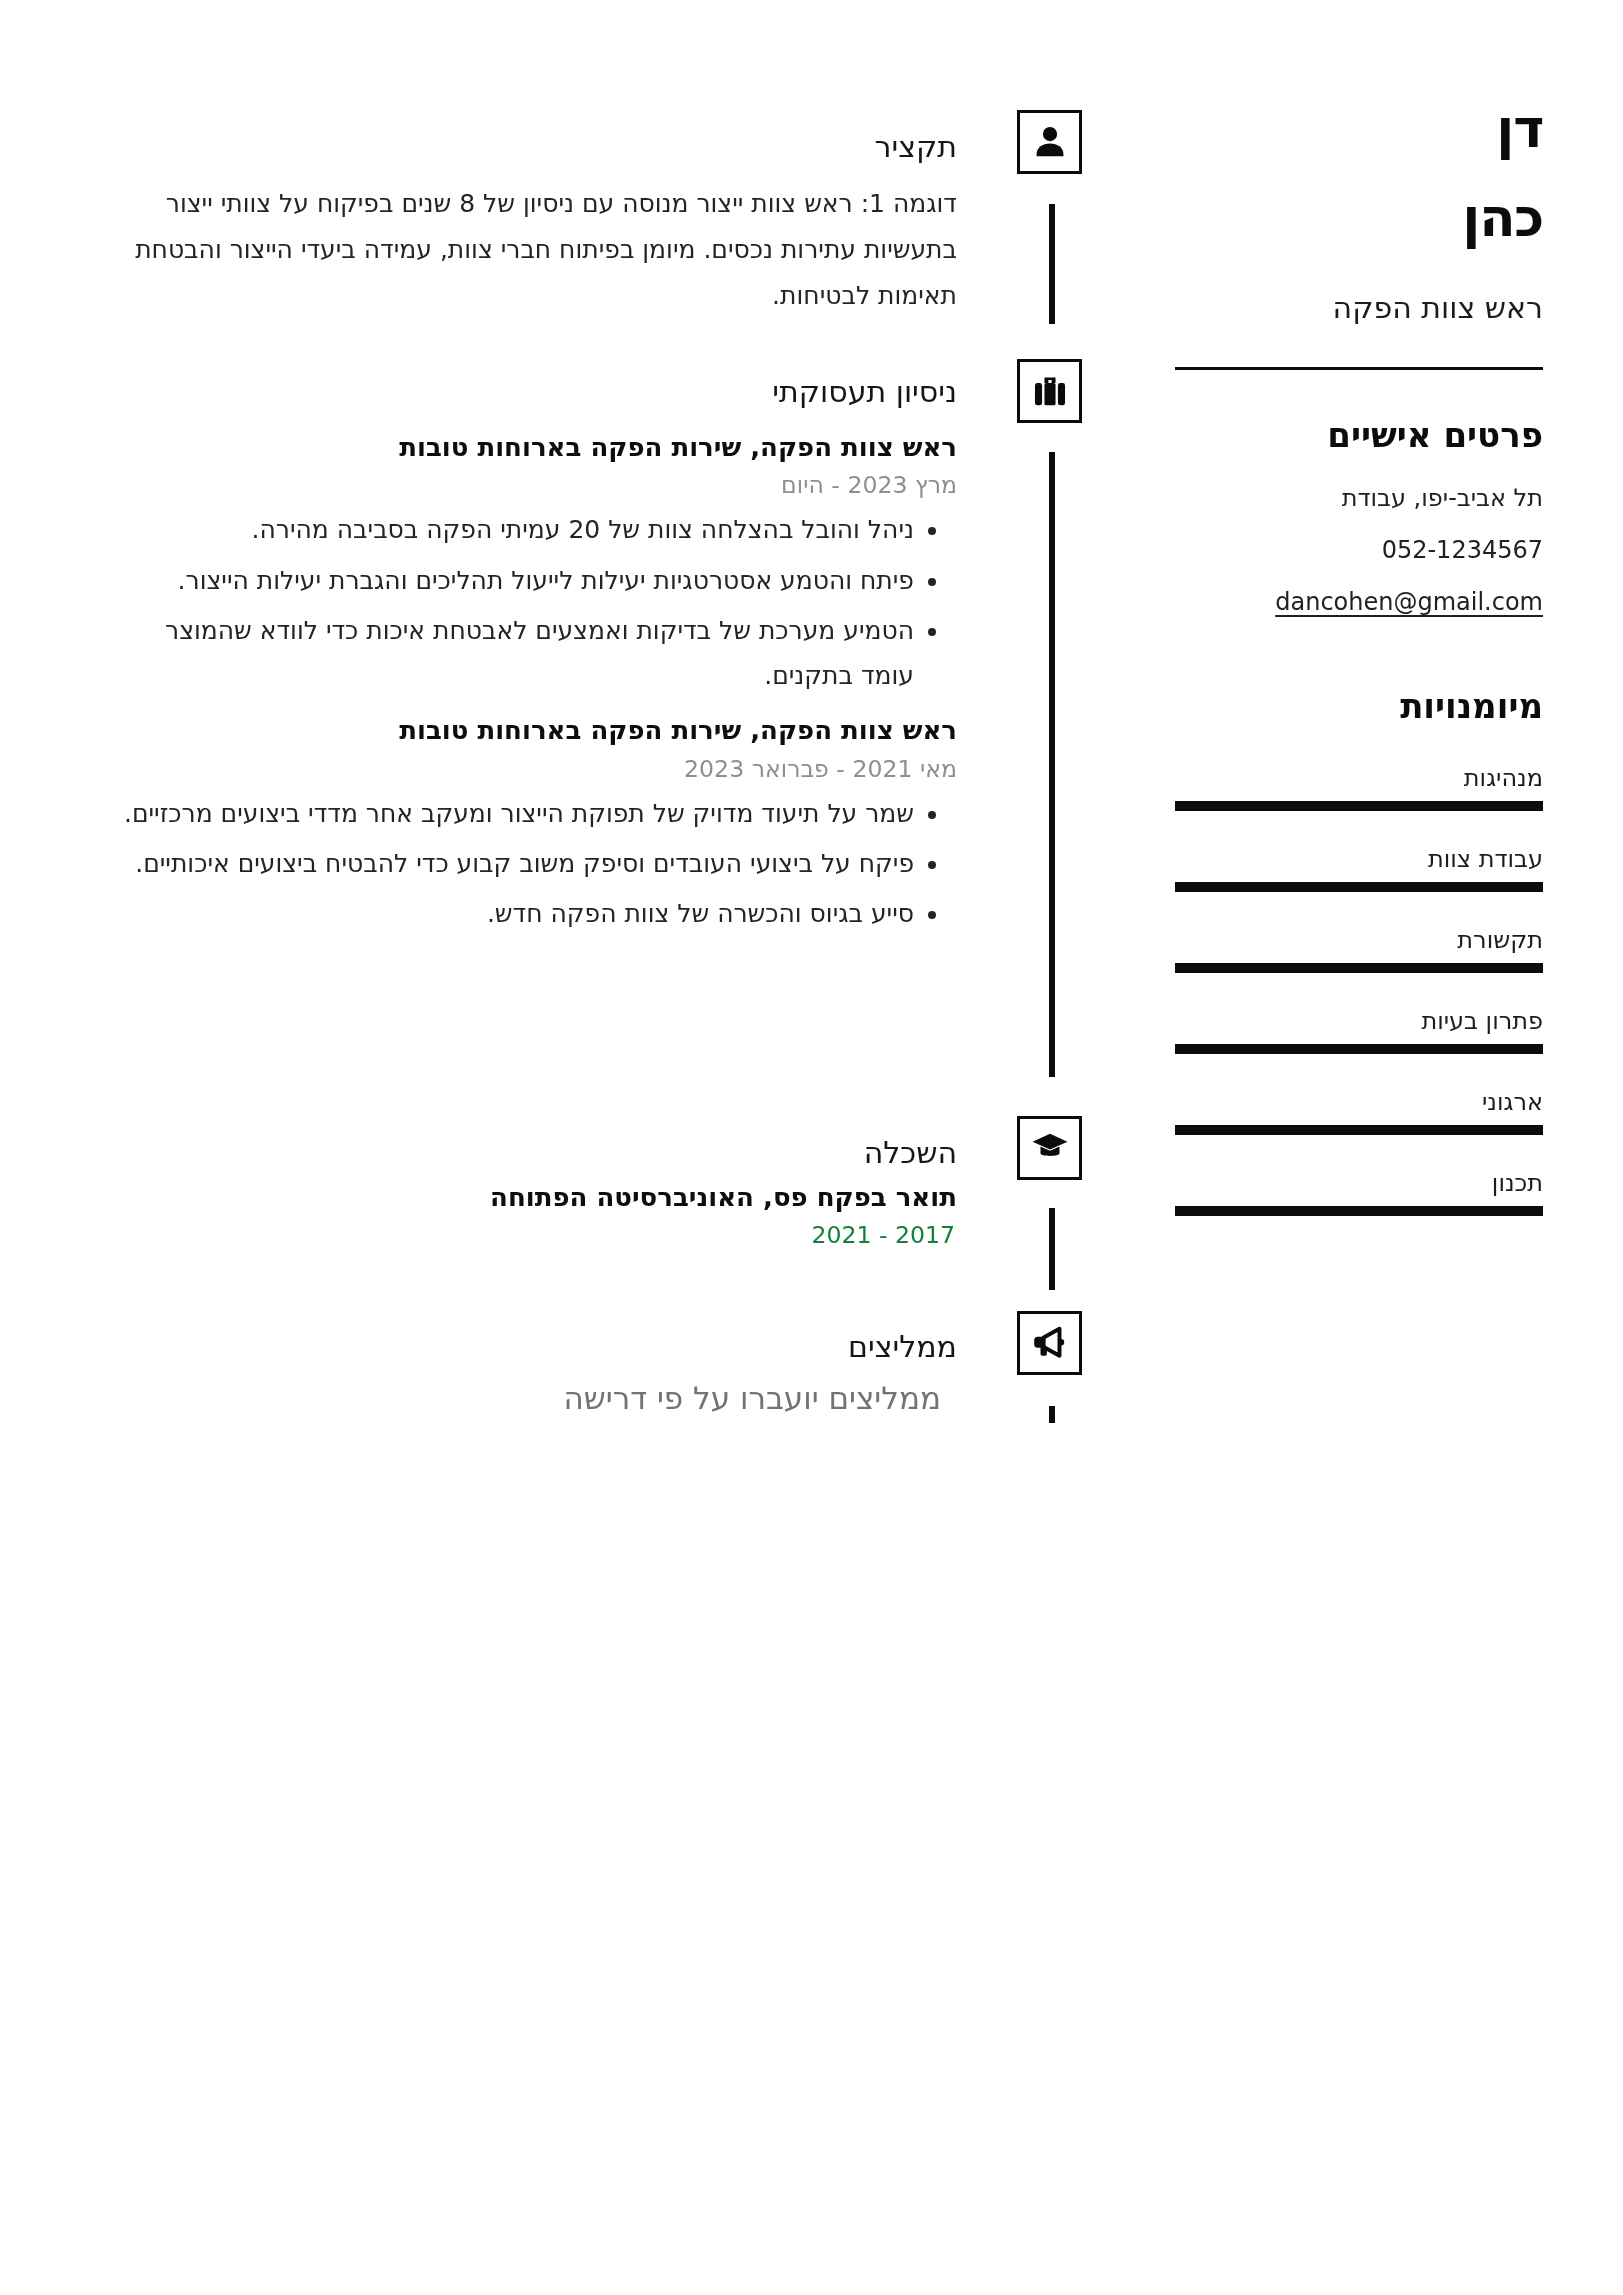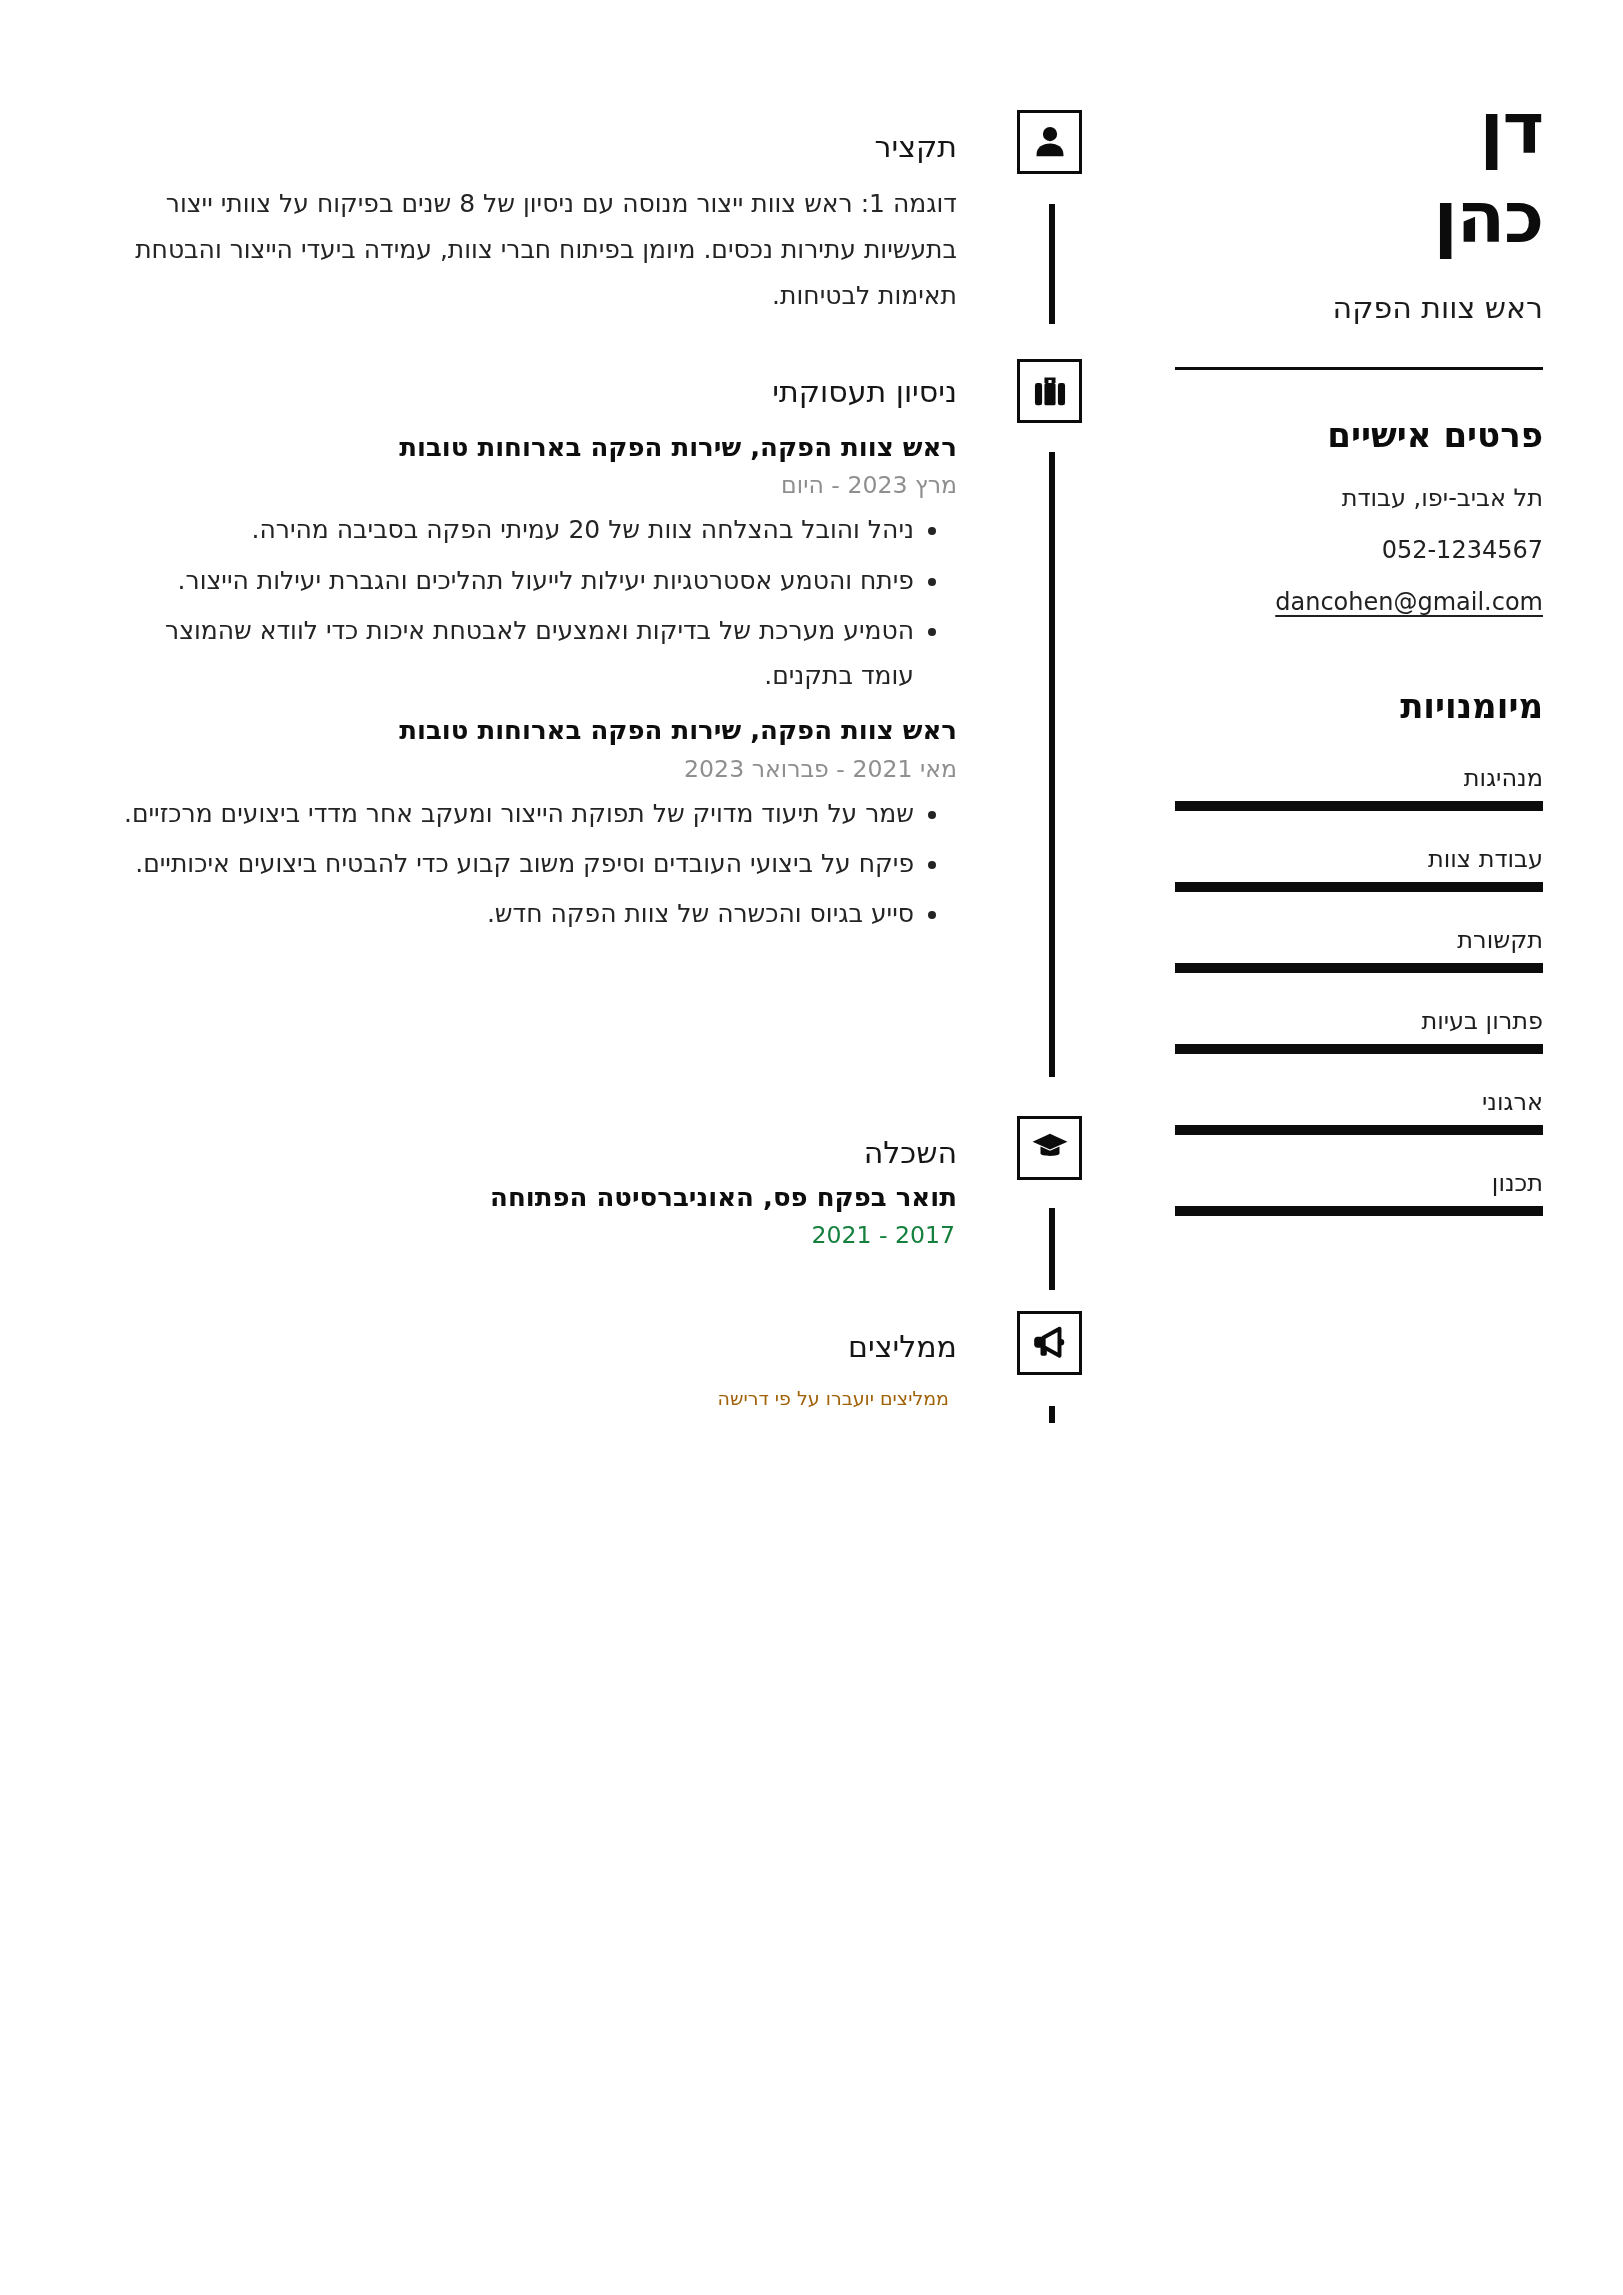--- a/index.html
+++ b/index.html
@@ -5,21 +5,21 @@
   html,body { margin:0; padding:0; background:#ffffff; }
   .page {
     position:relative; width:1623px; height:2295px; background:#ffffff;
     font-family:"DejaVu Sans", sans-serif; direction:rtl; overflow:hidden;
     color:#212121;
   }
   .abs { position:absolute; }
 
   
   .sidebar-col { right:80px; width:368px; text-align:right; }
-  .name { top:84px; font-size:71px; line-height:89px; font-weight:700; color:#0c0c0c; letter-spacing:-1.3px; }
+  .name { top:84px; font-size:53px; line-height:89px; font-weight:700; color:#0c0c0c; letter-spacing:-1.3px; }
   .headline { top:289px; font-size:30px; line-height:37px; color:#1c1c1c; }
   .header-divider { top:367px; height:3.3px; background:#0c0c0c; }
   .side-h { font-weight:700; font-size:34px; line-height:34px; color:#0c0c0c; }
   .personal-title { top:418px; }
   .personal-lines { top:483px; font-size:24px; line-height:31px; }
   .personal-lines > div, .personal-lines > a { display:block; margin-bottom:21px; color:#212121; }
   .email-link { text-decoration:underline; text-underline-offset:4.6px; color:#111111; }
   .skills-title { top:689px; }
   .skills-list { top:763px; }
   .skill { margin-bottom:33px; }
@@ -55,21 +55,21 @@
   .job-dates { font-size:23.6px; line-height:31px; color:#8f8f8f; margin:0 0 5.9px 0; }
   .job-bullets { margin:0 0 0 0; padding:0 43px 0 0; }
   .job-bullets li { font-size:25px; line-height:45px; color:#242424; margin-bottom:5.2px; }
   .job-2-title { margin-top:15px; }
   .sec-edu { top:1134px; }
   .sec-edu .sec-h { margin-bottom:9px; }
   .edu-degree { font-size:26px; line-height:35px; font-weight:700; color:#0e0e0e; margin:0 0 5.2px 0; }
   .edu-dates { font-size:23.6px; line-height:31px; color:#15803d; margin:2px; }
   .sec-ref { top:1328px; }
   .sec-ref .sec-h { margin-bottom:18.3px; }
-  .ref-text { font-size:19px; line-height:31px; color:#a16207; margin:8px; }
+  .ref-text { font-size:31px; line-height:31px; color:#737373; margin:16px; }
 </style>
 </head>
 <body>
 
 <div class="page">
 
   <div class="abs sidebar-col name">
     <div>דן</div>
     <div>כהן</div>
   </div>

